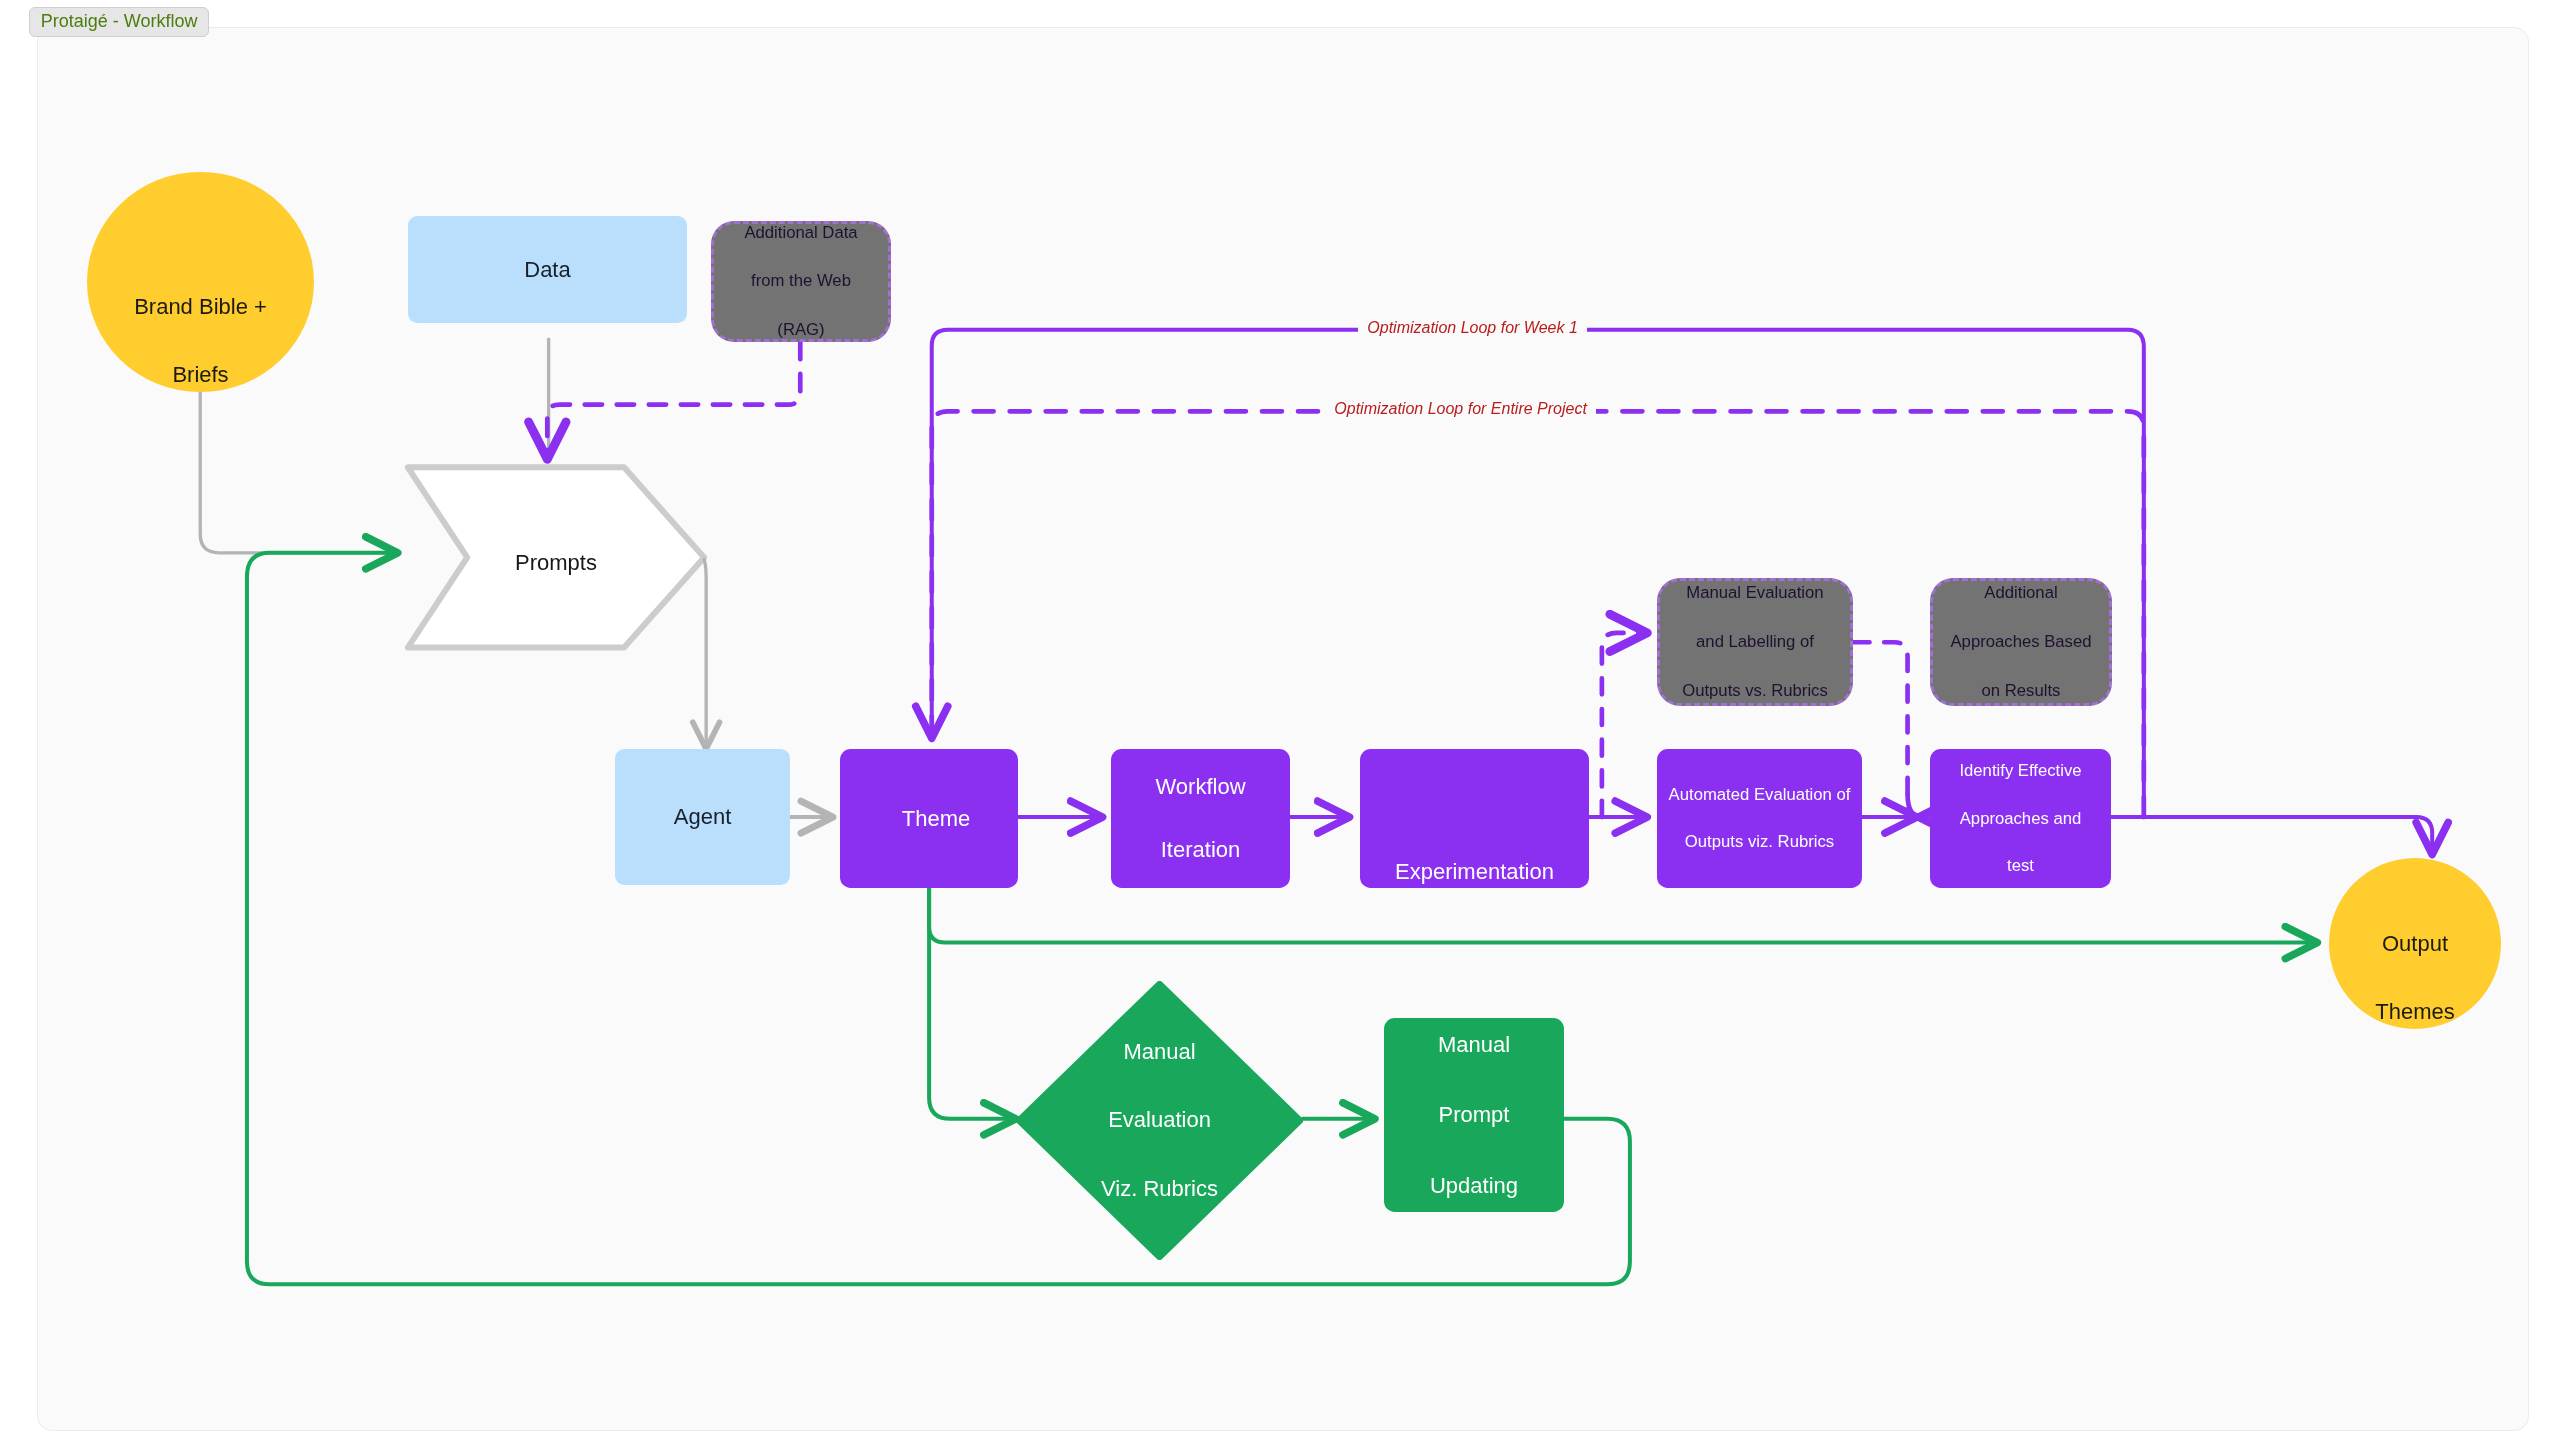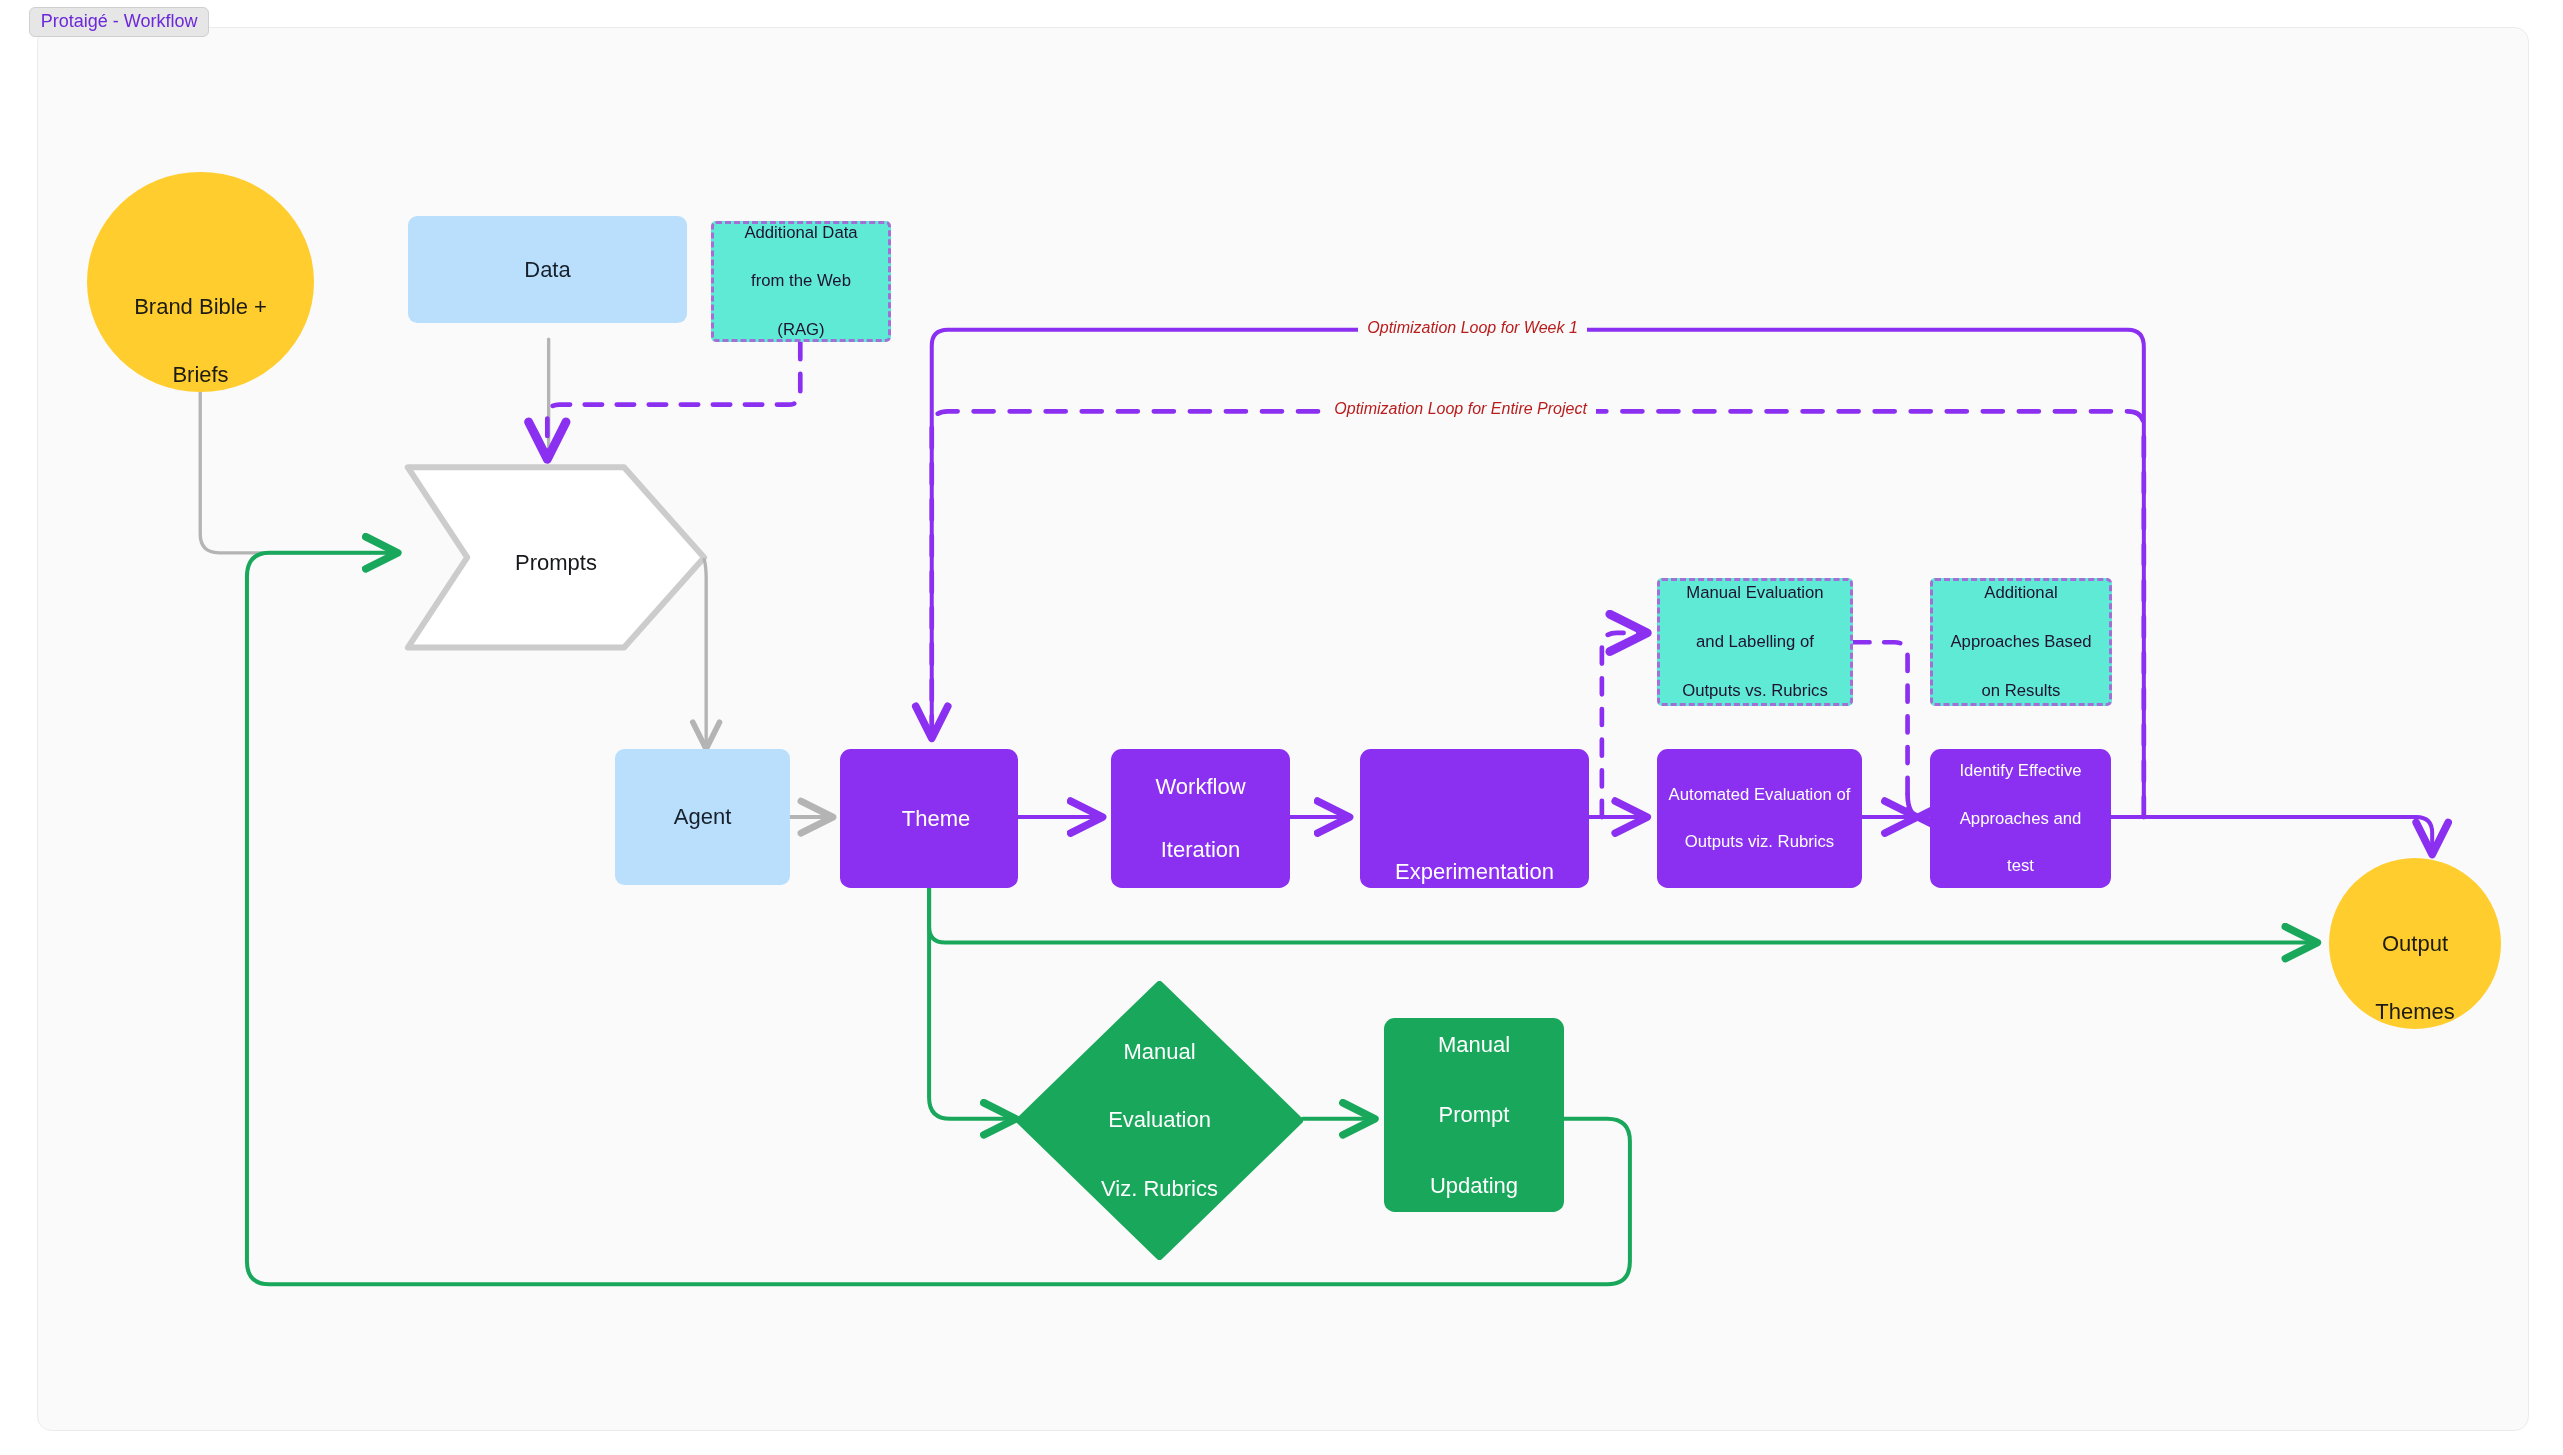--- a/index.html
+++ b/index.html
@@ -12,21 +12,21 @@
   #root { position: relative; width: 2563px; height: 1456px; }
 
   
   .tab-chip {
     position: absolute; left: 29px; top: 6.7px;
     background: #e6e6e6;
     border: 0.7px solid #cfcfcf;
     border-radius: 6px;
     padding: 4.7px 10.7px 6px 10.7px;
     font-size: 18px;
-    color: #6d28d9;
+    color: #4d7c0f;
     line-height: 1;
     white-space: nowrap;
     z-index: 40;
   }
 
   
   .canvas-panel {
     position: absolute;
     left: 37px; top: 27px;
     width: 2492px; height: 1404px;
@@ -49,23 +49,23 @@
   .box-blue {
     background: #B9DFFD; border-radius: 9.3px;
     color: #17202b; font-size: 22px; line-height: 1.45;
   }
   .box-purple {
     background: #8B2FF0; border-radius: 10.7px;
     color: #ffffff; font-size: 22px; line-height: 1.45;
   }
   .box-purple-sm { font-size: 16.7px; line-height: 1.42; }
   .box-purple-dashed {
-    background: #5eead4;
+    background: #737373;
     border: 3.3px dashed #a16fd6;
-    border-radius: 5px;
+    border-radius: 23px;
     color: #1f1230; font-size: 16.7px; line-height: 1.46;
   }
   .box-green {
     background: #19A85B; border-radius: 10.7px;
     color: #ffffff; font-size: 22px; line-height: 1.6;
   }
   .chevron-white {
     background: #ffffff;
     border: 0;
     color: #17181b; font-size: 22px;

